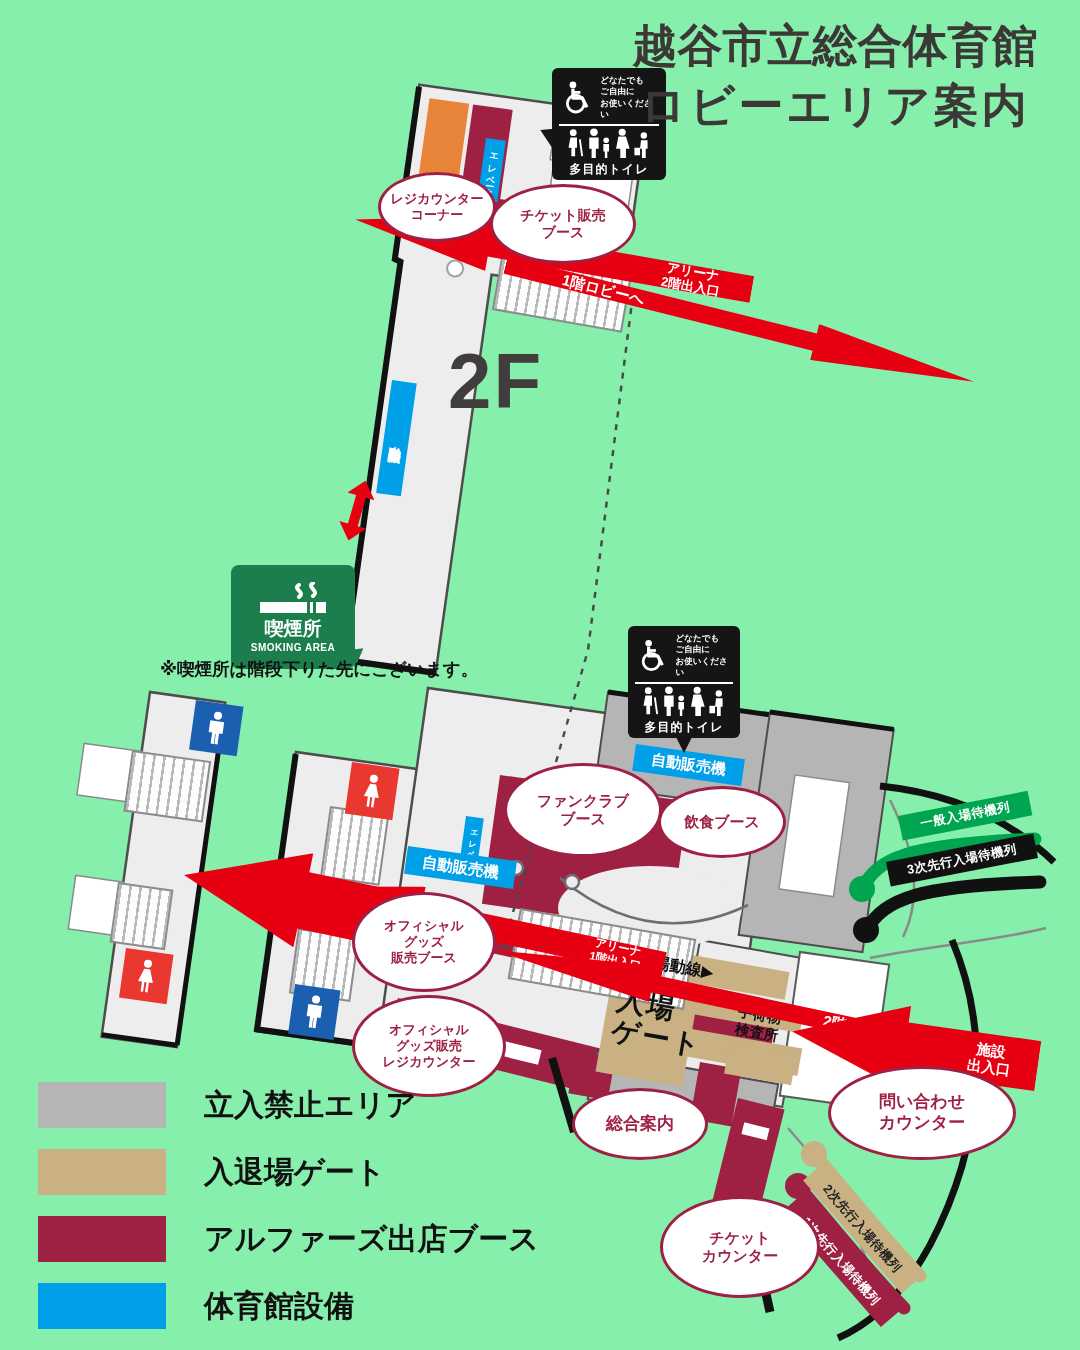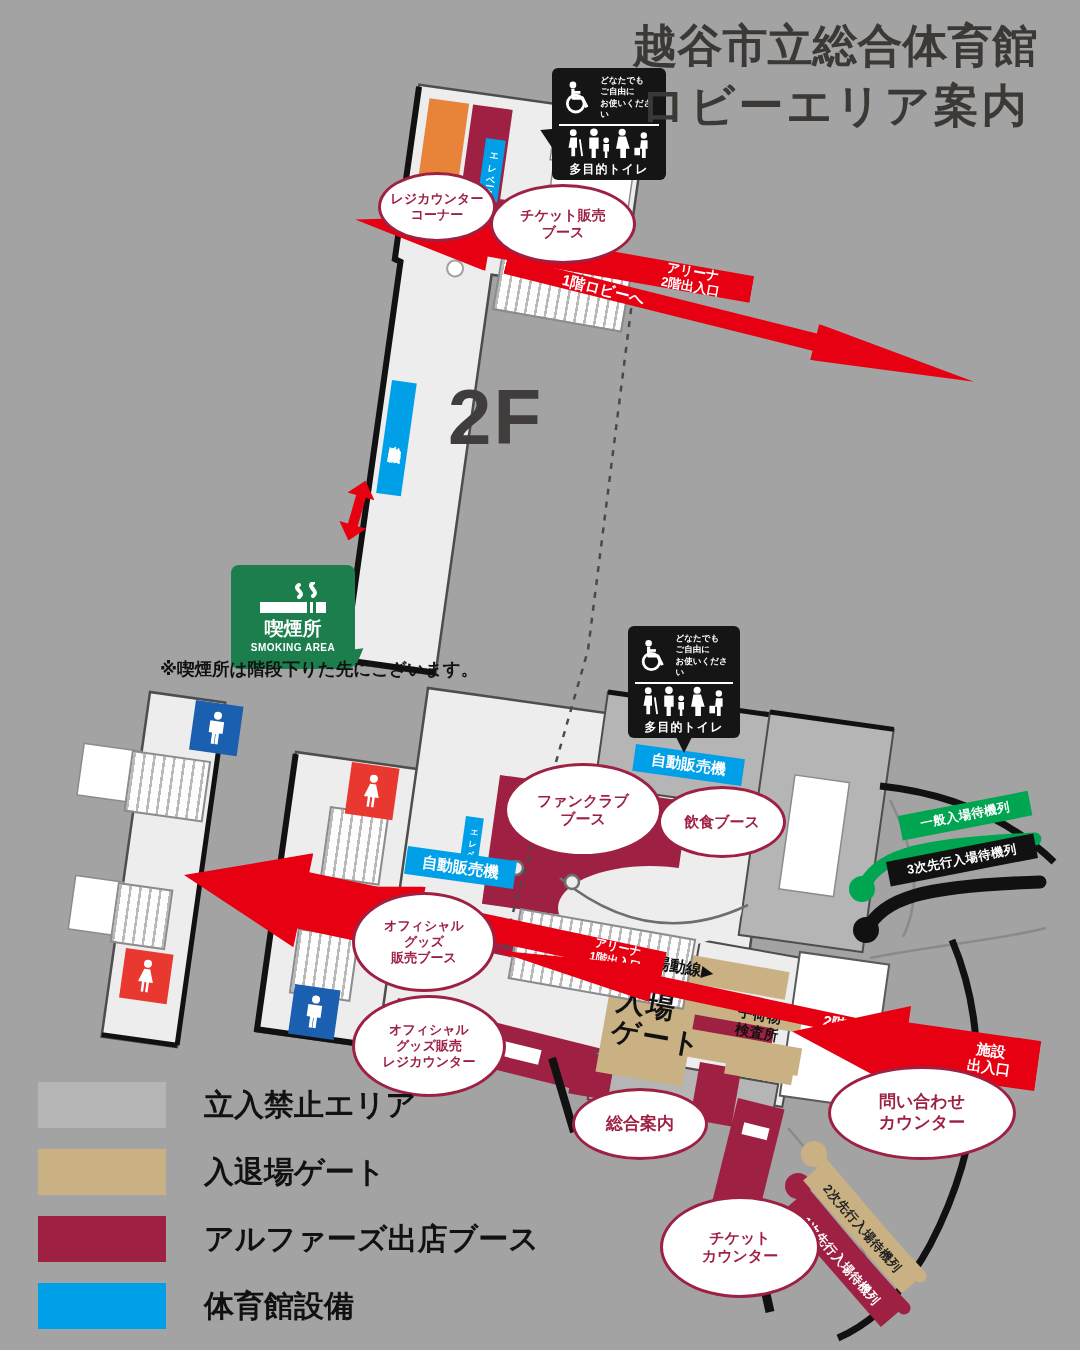--- a/index.html
+++ b/index.html
@@ -1,16 +1,16 @@
 <!DOCTYPE html>
 <html><head>
 <meta charset="utf-8">
 <style>
   html,body{margin:0;padding:0;background:#fff;font-family:"Liberation Sans","DejaVu Sans",sans-serif;}
-  #stage{position:relative;width:1080px;height:1350px;background:#a3a3a3;overflow:hidden;}
+  #stage{position:relative;width:1080px;height:1350px;background:#86efac;overflow:hidden;}
   .abs{position:absolute;}
   #bg{position:absolute;left:0;top:0;z-index:1;}
   .floorlbl{font-size:78px;font-weight:900;color:#403d3c;z-index:6;letter-spacing:2px;}
   
   .bubble{position:absolute;background:#fff;border:3.5px solid #9e2143;border-radius:50%;
     display:flex;flex-direction:column;align-items:center;justify-content:center;text-align:center;
     color:#9e2143;font-weight:800;white-space:pre-line;line-height:1.22;z-index:30;}
   .bubble.orange{border-color:#e8833a;color:#e8833a;}
   .tail{position:absolute;width:15px;height:15px;background:#fff;z-index:31;}
   .bubble .tail{border-color:#9e2143;}
@@ -146,21 +146,21 @@
     <path d="M814,1154 C842,1186 878,1232 920,1276" stroke="#c9b183" stroke-width="13" fill="none" stroke-linecap="round"></path>
     <circle cx="798" cy="1186" r="13" fill="#9e2143"></circle>
     <path d="M798,1186 C826,1218 860,1262 904,1308" stroke="#9e2143" stroke-width="13" fill="none" stroke-linecap="round"></path>
   </svg>
 
   <div class="abs" style="left:595px;top:16px;width:480px;text-align:center;color:#3b3835;z-index:40;">
     <div style="font-size: 45px; font-weight: 900; white-space: pre-line;">越谷市立総合体育館</div>
     <div style="font-size: 45px; font-weight: 900; letter-spacing: 3px; white-space: pre-line;">ロビーエリア案内</div>
   </div>
 
-  <div class="abs floorlbl" style="left: 448px; top: 336px; white-space: pre-line; margin-top: 36px;">2F</div>
+  <div class="abs floorlbl" style="left: 448px; top: 336px; white-space: pre-line;">2F</div>
 
   <div class="stairs" style="left:504px;top:241px;width:128px;height:66px;transform:rotate(10deg);"></div>
   <div class="stairs" style="left:520px;top:908px;width:175px;height:68px;transform:rotate(10deg);"></div>
   <div class="stairs" style="left:132px;top:750px;width:76px;height:58px;transform:rotate(8deg);"></div>
   <div class="stairs" style="left:118px;top:882px;width:52px;height:57px;transform:rotate(8deg);"></div>
   <div class="stairs" style="left:330px;top:806px;width:56px;height:68px;transform:rotate(8deg);"></div>
   <div class="stairs" style="left:298px;top:928px;width:58px;height:62px;transform:rotate(8deg);"></div>
 
   <div class="tlabel vert" style="left: 392px; top: 380px; width: 25px; height: 114px; transform: rotate(8deg); font-size: 13px; white-space: pre-line;">自動販売機</div>
   <div class="tlabel vert" style="left: 486px; top: 138px; width: 20px; height: 62px; transform: rotate(8deg); font-size: 9px; white-space: pre-line;">エレベータ</div>

